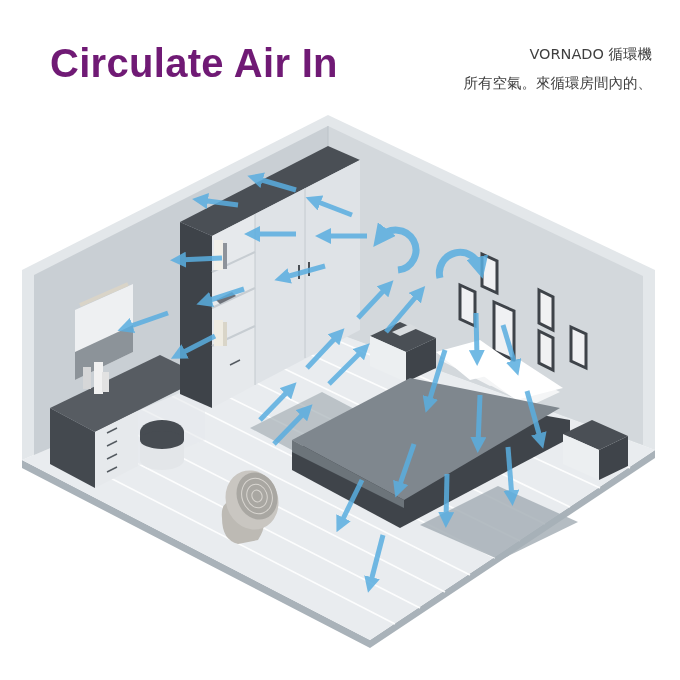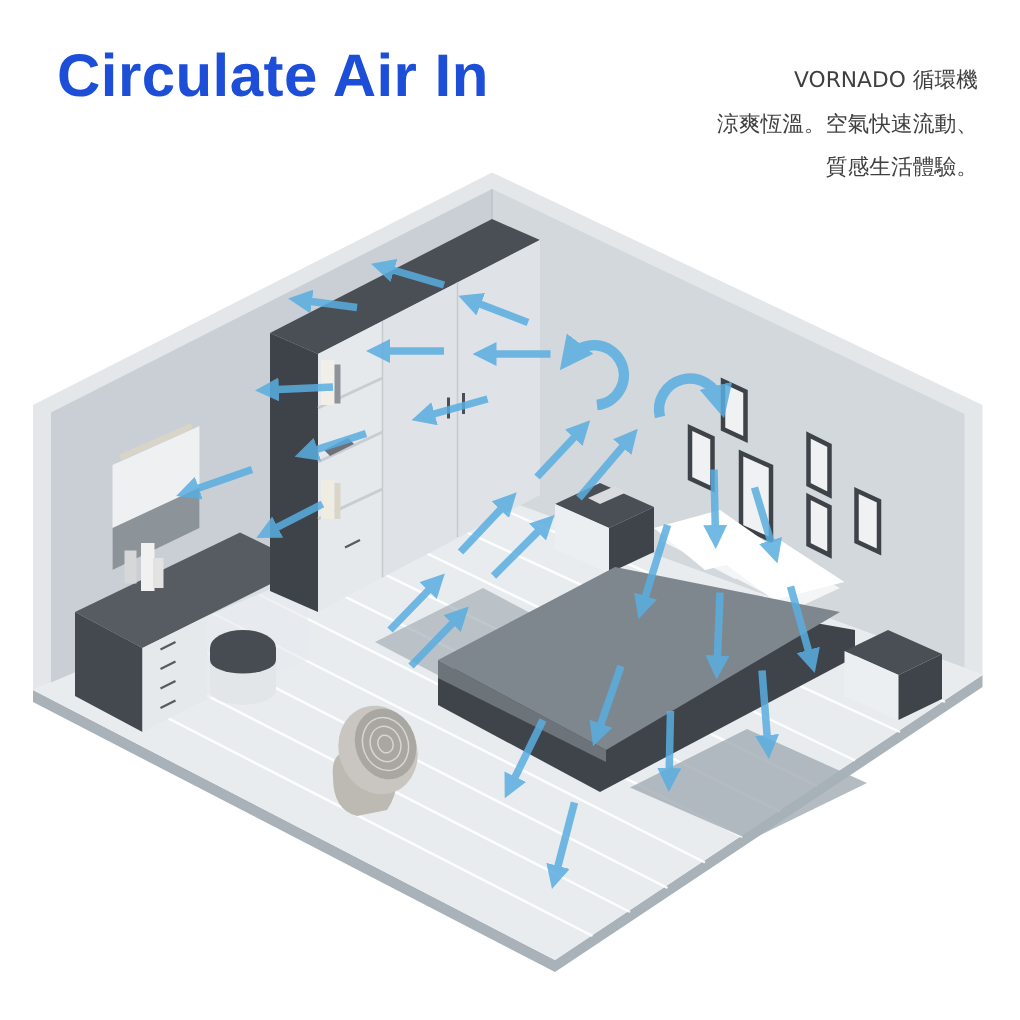--- a/index.html
+++ b/index.html
@@ -1,33 +1,32 @@
 <!DOCTYPE html>
 <html><head>
 <meta charset="utf-8">
 <style>
   html, body { margin:0; padding:0; background:#ffffff; }
   body { width:680px; height:680px; position:relative; overflow:hidden; font-family:"Liberation Sans", sans-serif; }
-  .headline { position:absolute; left:34px; top:24px; margin:4px; font-family:"Liberation Sans", sans-serif; font-weight:700; font-size:40px; line-height:46px; color:#1d4ed8; letter-spacing:0.3px; }
+  .headline { position:absolute; left:34px; top:24px; margin:16px; font-family:"Liberation Sans", sans-serif; font-weight:700; font-size:40px; line-height:46px; color:#701a75; letter-spacing:0.3px; }
   .headline span { display:block; }
   .desc { position:absolute; right:28px; top:40px; text-align:right; font-family:"DejaVu Sans", sans-serif; font-size:14.5px; line-height:29px; color:#3f3f3f; }
   .desc div { white-space:nowrap;text-align:right; }
   svg.scene { position:absolute; left:0; top:0; }
 </style>
 </head>
 <body>
 
 <h1 class="headline">
   <span>Circulate Air In</span>
 </h1>
 
 <div class="desc">
   <div>VORNADO 循環機</div>
-  <div>涼爽恆溫。空氣快速流動、</div>
-  <div>質感生活體驗。</div>
+  <div>所有空氣。來循環房間內的、</div>
 </div>
 
 <svg class="scene" width="680" height="680" viewBox="0 0 680 680">
   <defs>
     <marker id="ah" viewBox="0 0 10 10" refX="5" refY="5" markerWidth="3.2" markerHeight="3.2" orient="auto-start-reverse">
       <path d="M0,0 L10,5 L0,10 z" fill="#5aaee0"></path>
     </marker>
   </defs>
 
   <g>

